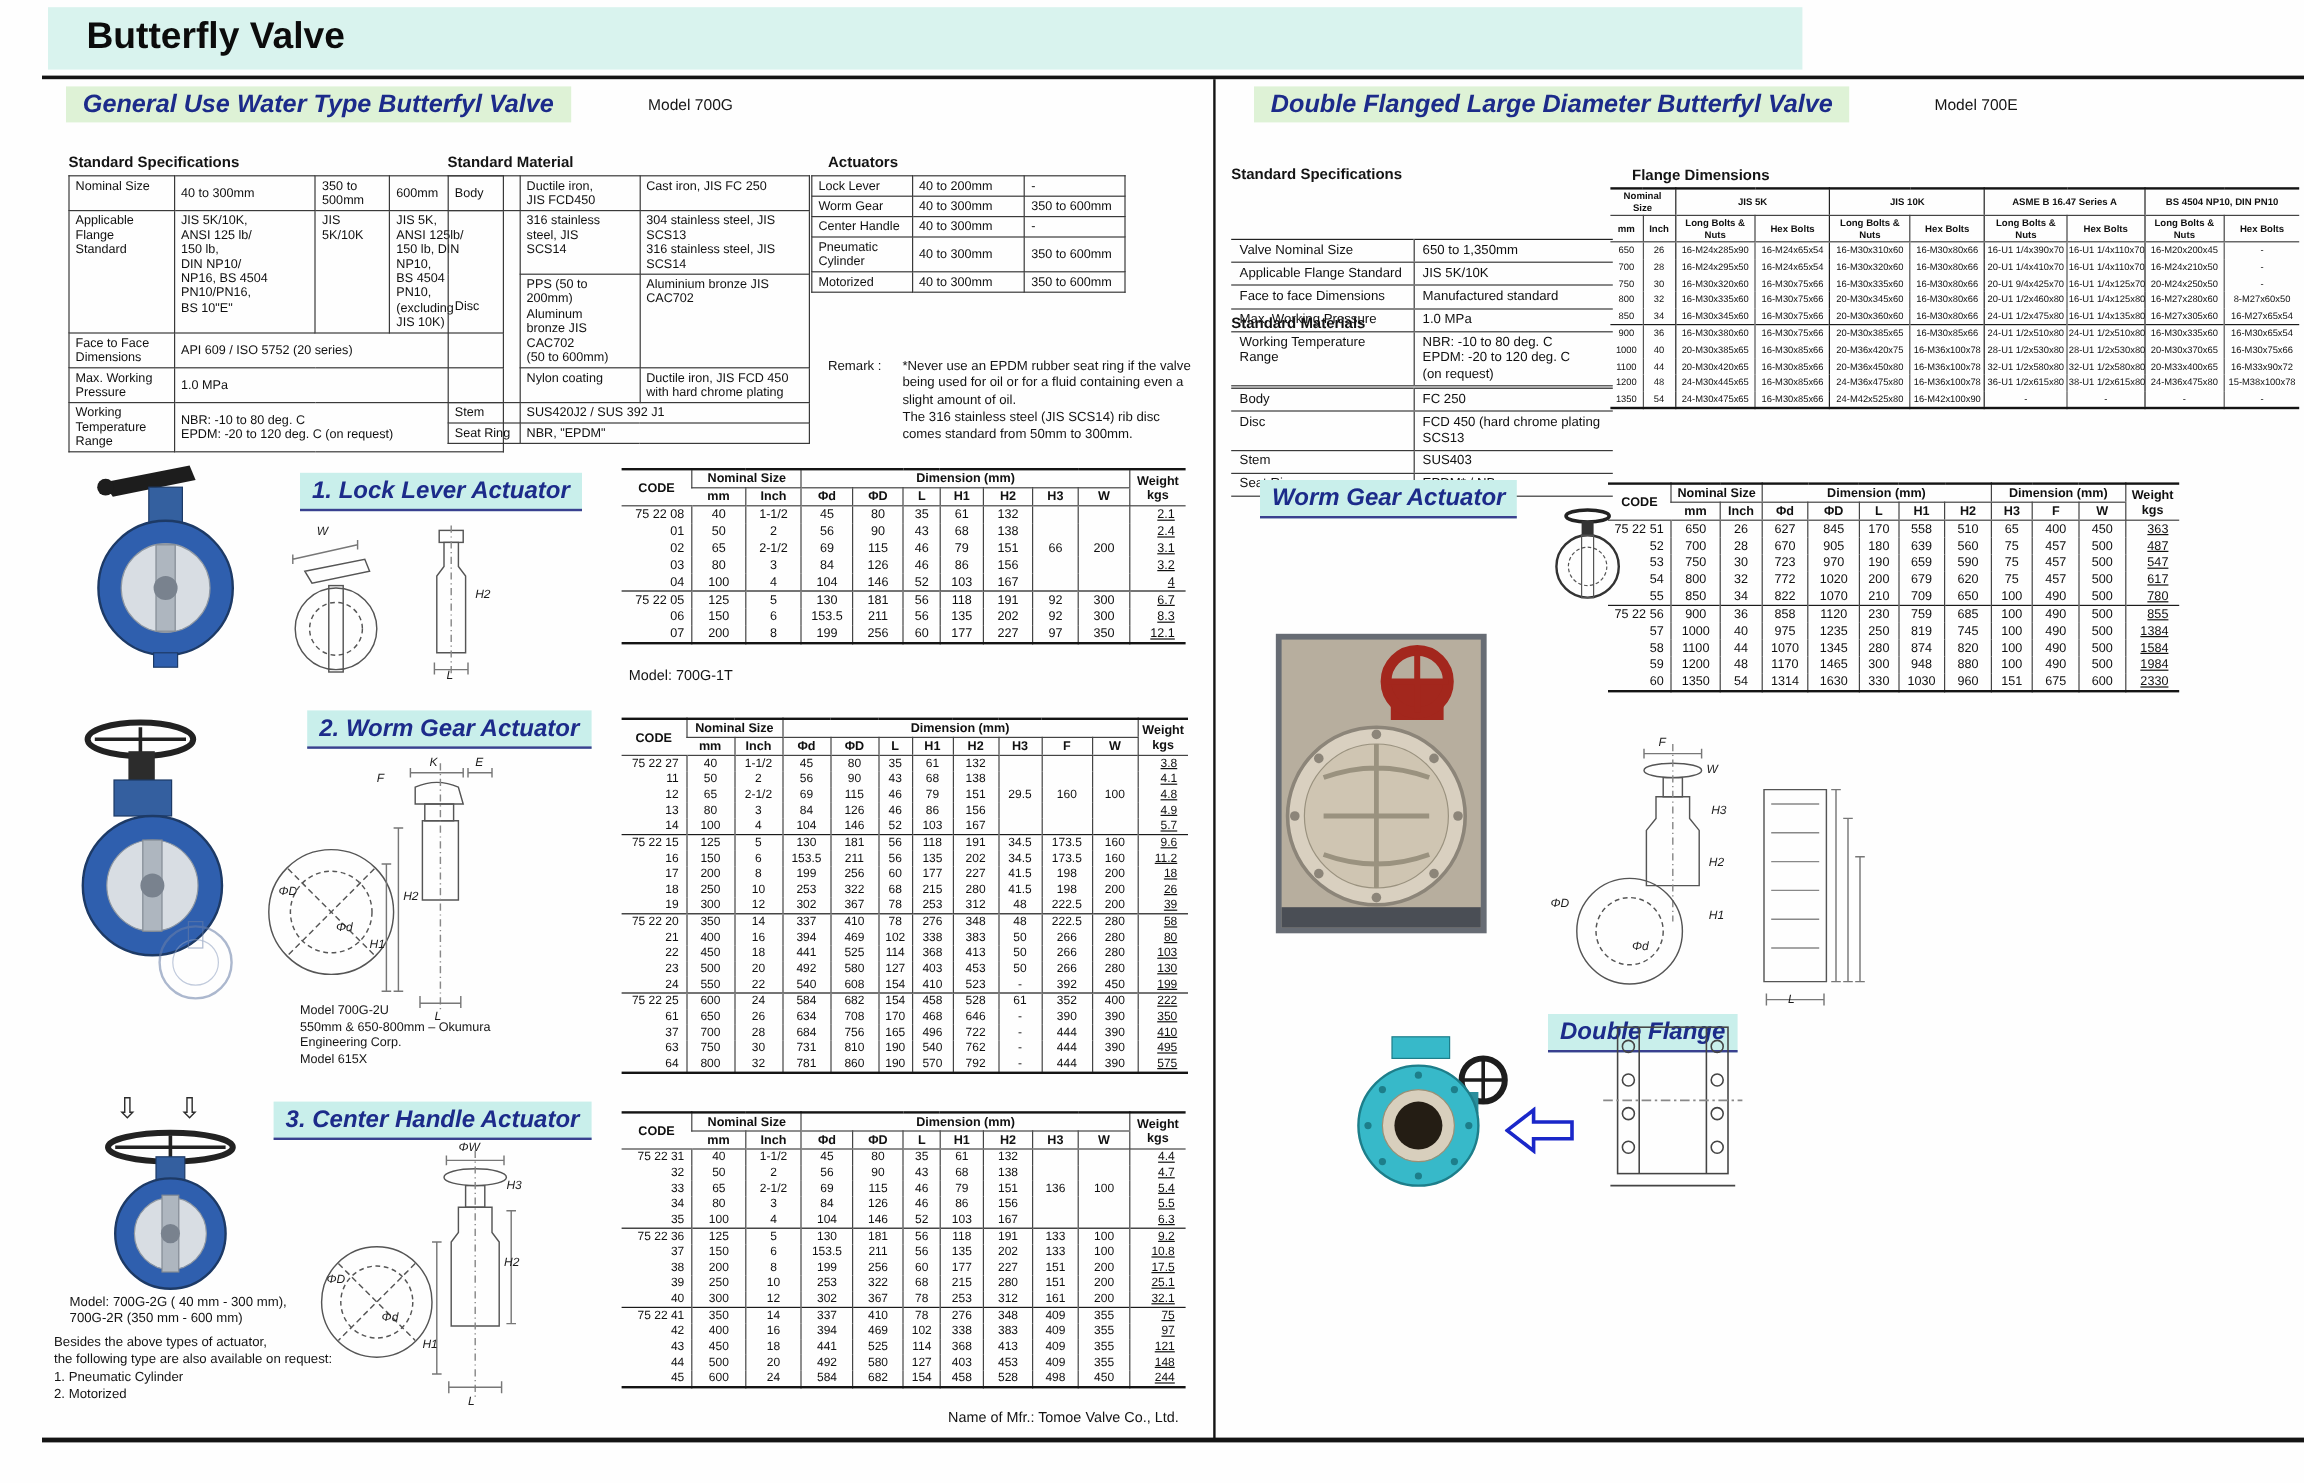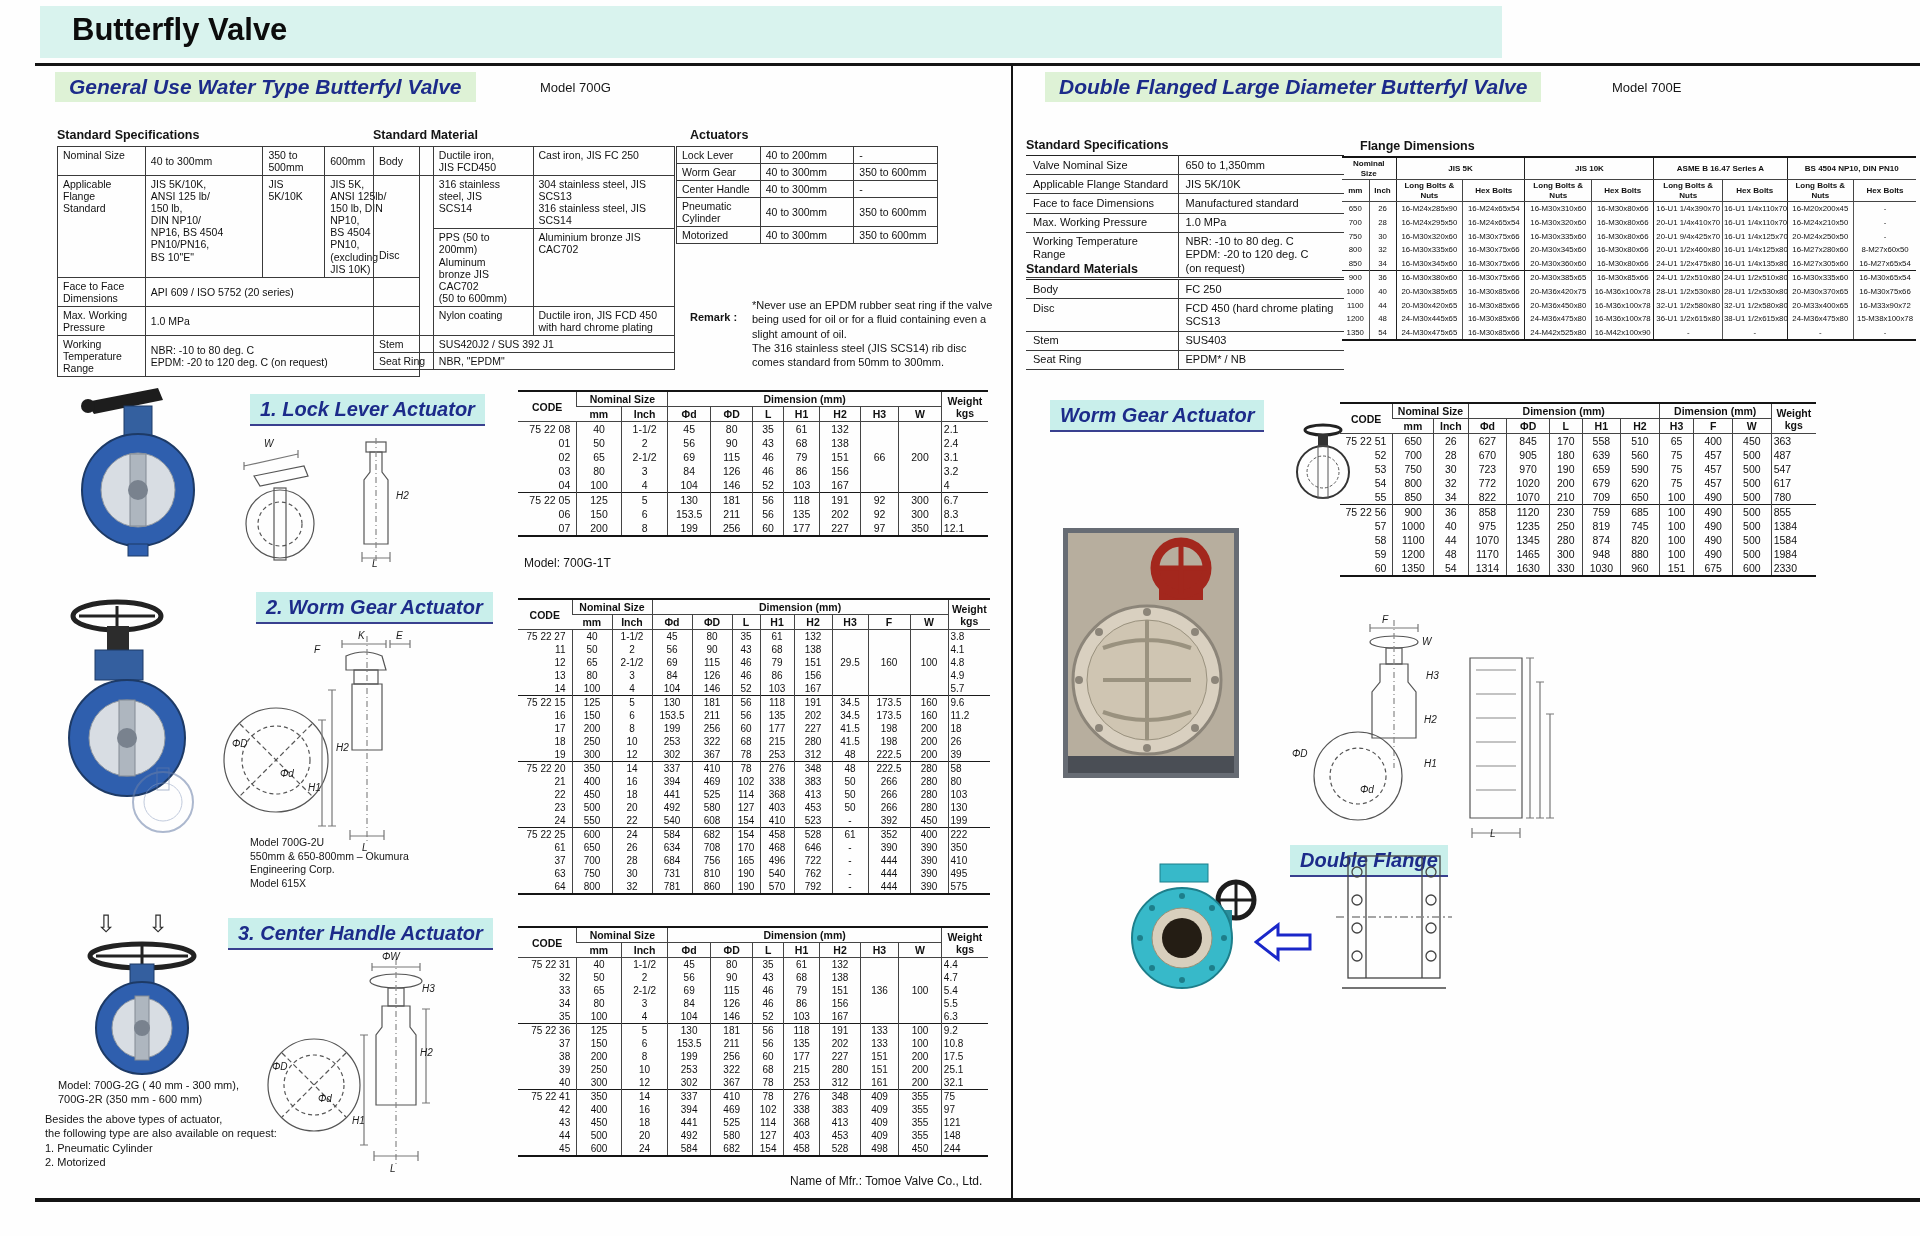--- a/index.html
+++ b/index.html
@@ -20,36 +20,36 @@
   .cap{position:absolute;font-size:12.5px;font-weight:bold;color:#141414;}
   .txt{position:absolute;font-size:11px;line-height:1.3;white-space:pre-line;color:#141414;}
   
   table{border-collapse:collapse;color:#101010;}
   .grid{position:absolute;border:1.6px solid #222;}
   .grid td{border:1px solid #3a3a3a;padding:2px 5px;font-size:10.5px;line-height:1.15;
            vertical-align:top;white-space:pre-line;}
   .grid td.c{text-align:left;vertical-align:middle;}
   .grid td.m{vertical-align:middle;}
   
-  .spectab{position:absolute;border-top:1.6px solid #222;border-bottom:1.6px solid #222;}
+  .spectab{position:absolute;border-top:1.6px solid #222;border-bottom:1.6px solid #222;margin-top:44px;}
   .spectab td{border-bottom:1px solid #3a3a3a;padding:2.5px 7px;font-size:11px;
               line-height:1.2;white-space:pre-line;vertical-align:top;}
   .spectab td+td{border-left:1px solid #3a3a3a;}
   
   .dim{position:absolute;border-top:2px solid #141414;border-bottom:2px solid #141414;
        table-layout:fixed;}
   .dim th{font-size:10.5px;font-weight:bold;border-left:1px solid #444;text-align:center;
           padding:1px 2px;vertical-align:middle;white-space:pre-line;line-height:1.15;
           border-bottom:1px solid #444;}
   .dim td{font-size:10.5px;border-left:1px solid #444;text-align:center;padding:0 2px;
           line-height:14px;vertical-align:middle;}
   .dim.tight td{line-height:13px;font-size:10px;}
   .dim th:first-child,.dim td:first-child{border-left:none;}
   .dim tbody td:first-child{text-align:right;padding-right:6px;}
-  .dim tbody td:last-child{text-align:left;padding-right:9px;}
+  .dim tbody td:last-child{text-align:right;padding-right:9px;text-decoration:underline;}
   .dim tbody tr.g td{border-top:1.8px solid #1a1a1a;}
   
   .flg{position:absolute;border-top:2px solid #141414;border-bottom:2px solid #141414;
        table-layout:fixed;}
   .flg th{font-size:8px;font-weight:bold;border-left:1px solid #444;border-bottom:1px solid #444;
           text-align:center;padding:1px;vertical-align:middle;white-space:pre-line;line-height:1.2;}
   .flg td{font-size:7.8px;border-left:1px solid #555;text-align:center;padding:0 1px;
           line-height:13.6px;vertical-align:middle;white-space:nowrap;}
   .flg th:first-child,.flg td:first-child{border-left:none;}
   .flg tbody tr.g td{border-top:1.8px solid #1a1a1a;}
@@ -212,21 +212,21 @@
           <td class="c">350 to 600mm</td>
         </tr>
         <tr>
           <td class="c">Motorized</td>
           <td class="c">40 to 300mm</td>
           <td class="c">350 to 600mm</td>
         </tr>
       </tbody>
   </table>
 
-  <div class="txt" style="left:690px;top:310px;width:60px;font-weight:bold">Remark :</div>
+  <div class="txt" style="left:690px;top:298px;width:60px;font-weight:normal">Remark :</div>
   <div class="txt" style="left:752px;top:298px;width:270px">*Never use an EPDM rubber seat ring if the valve
 being used for oil or for a fluid containing even a
 slight amount of oil.
 The 316 stainless steel (JIS SCS14) rib disc
 comes standard from 50mm to 300mm.</div>
 
   <div class="abs hcyan" style="left:250px;top:394px">1. Lock Lever Actuator</div>
 
   <div class="diag" style="left:58px;top:382px">
     <svg width="160" height="185" viewBox="0 0 160 185">

